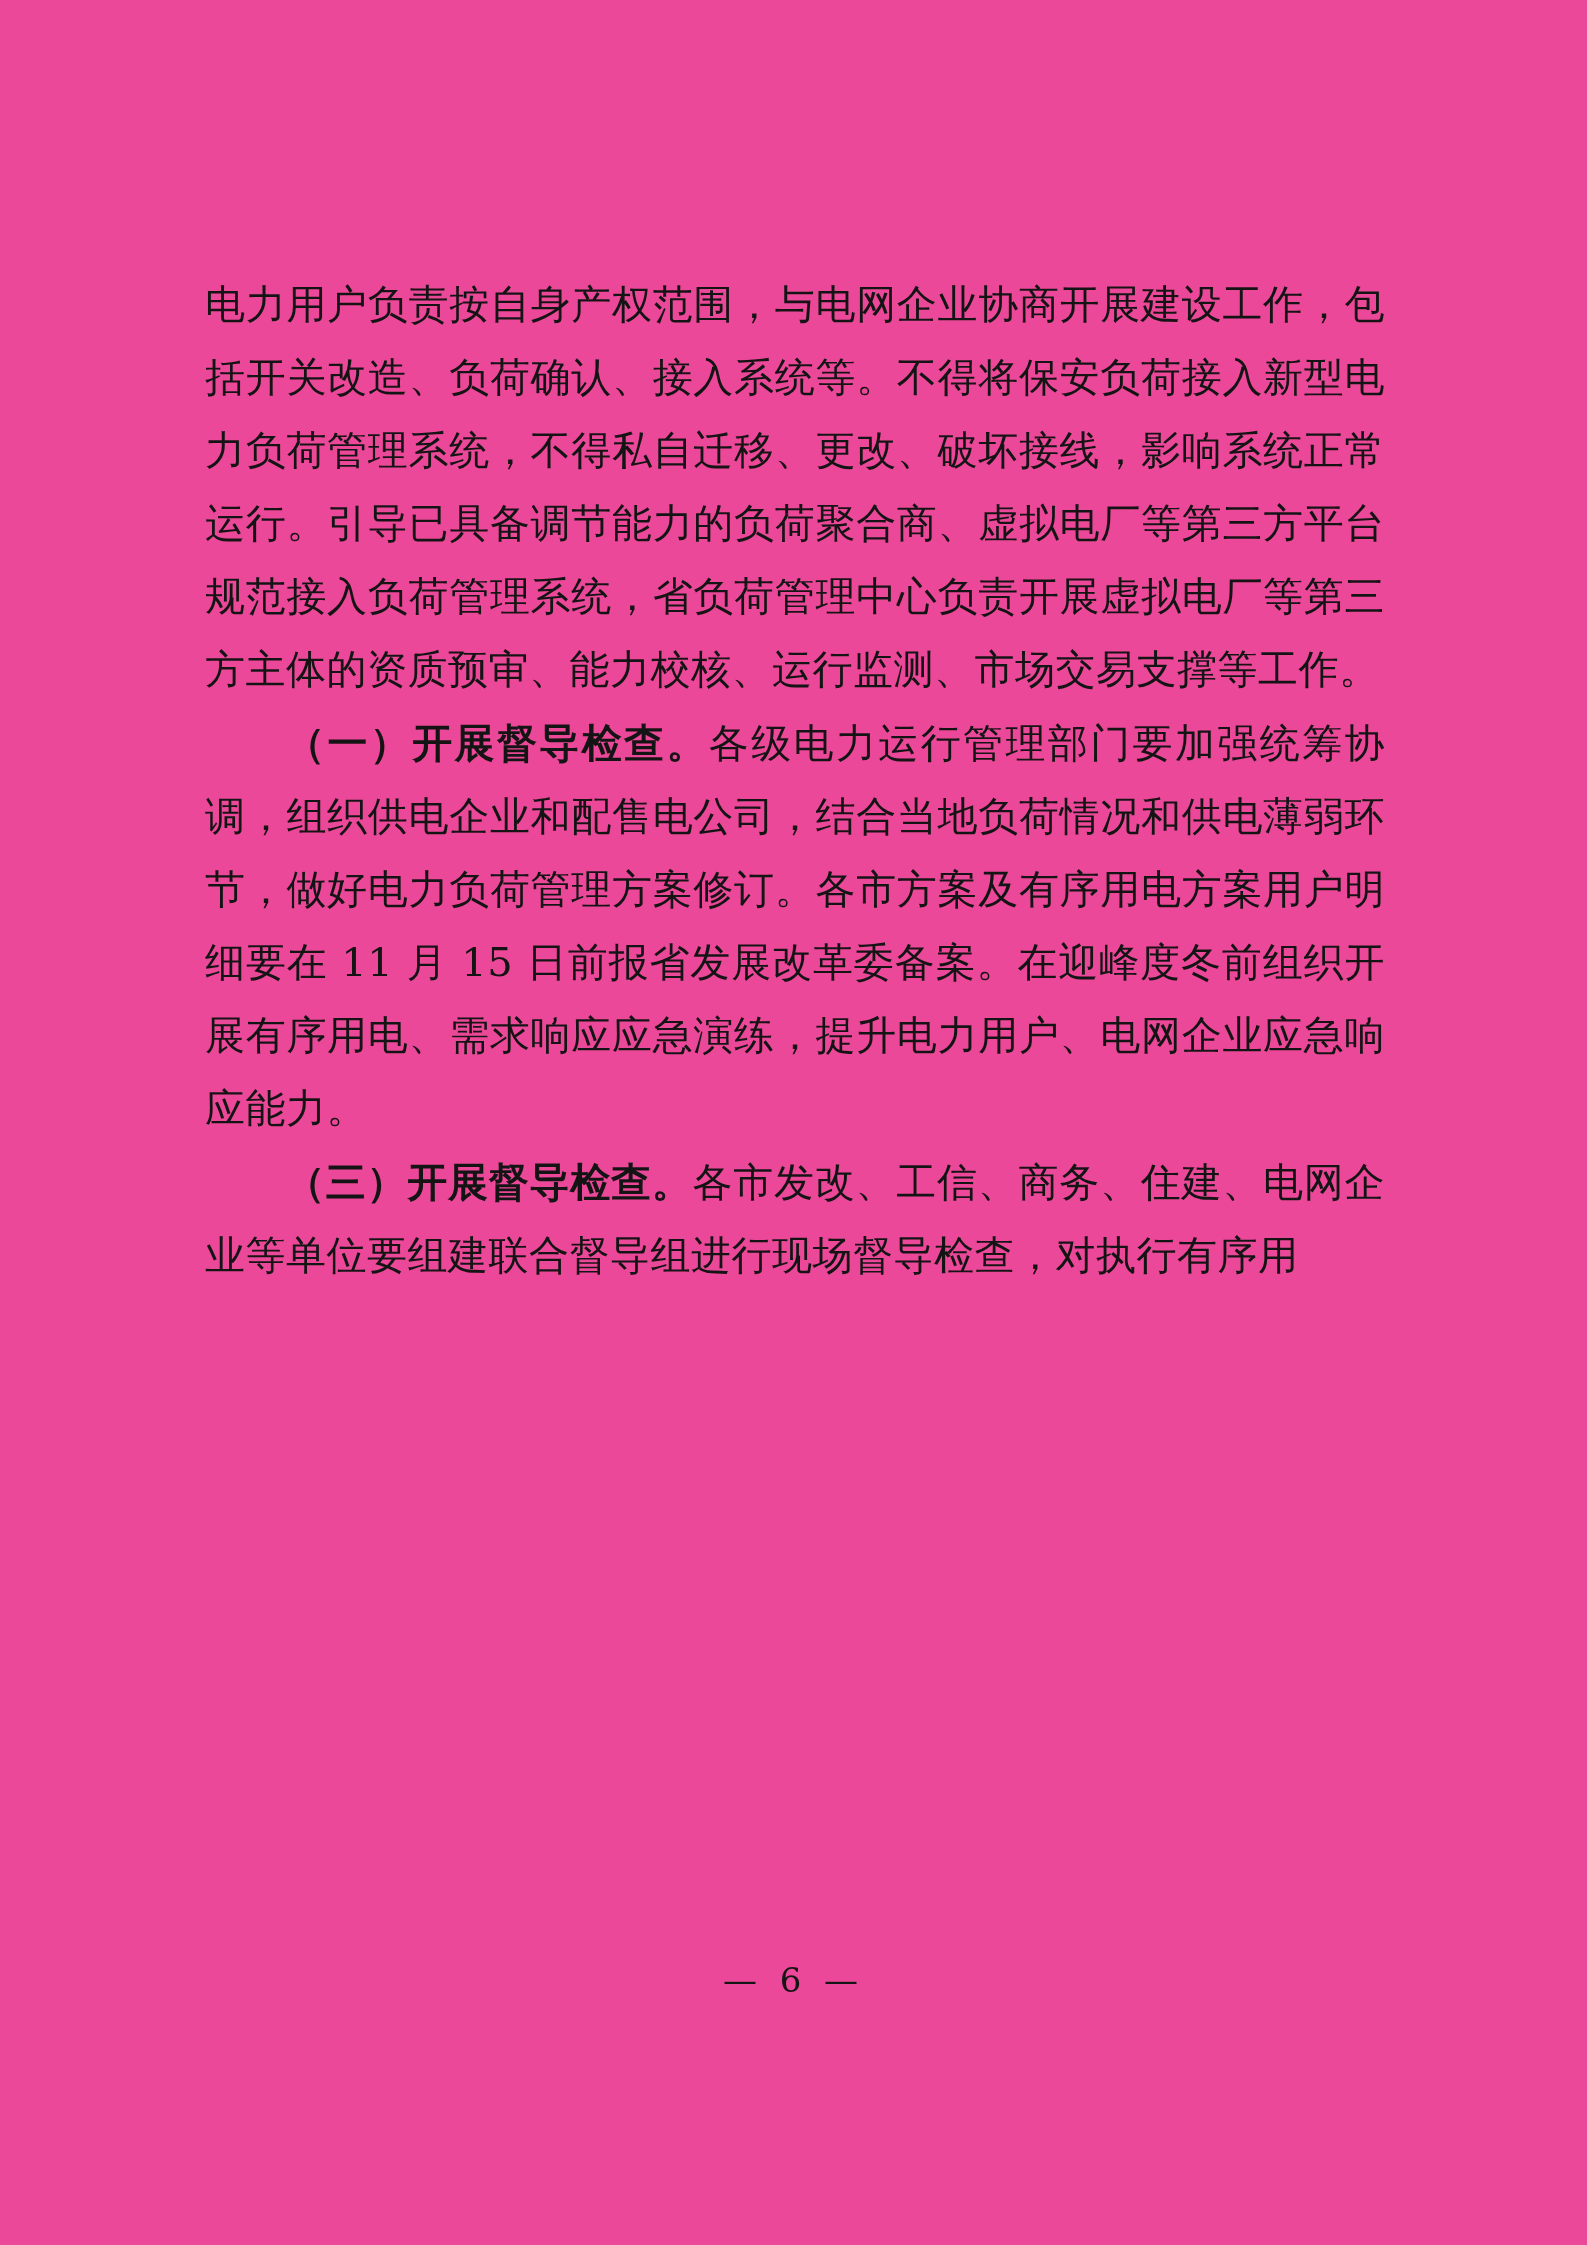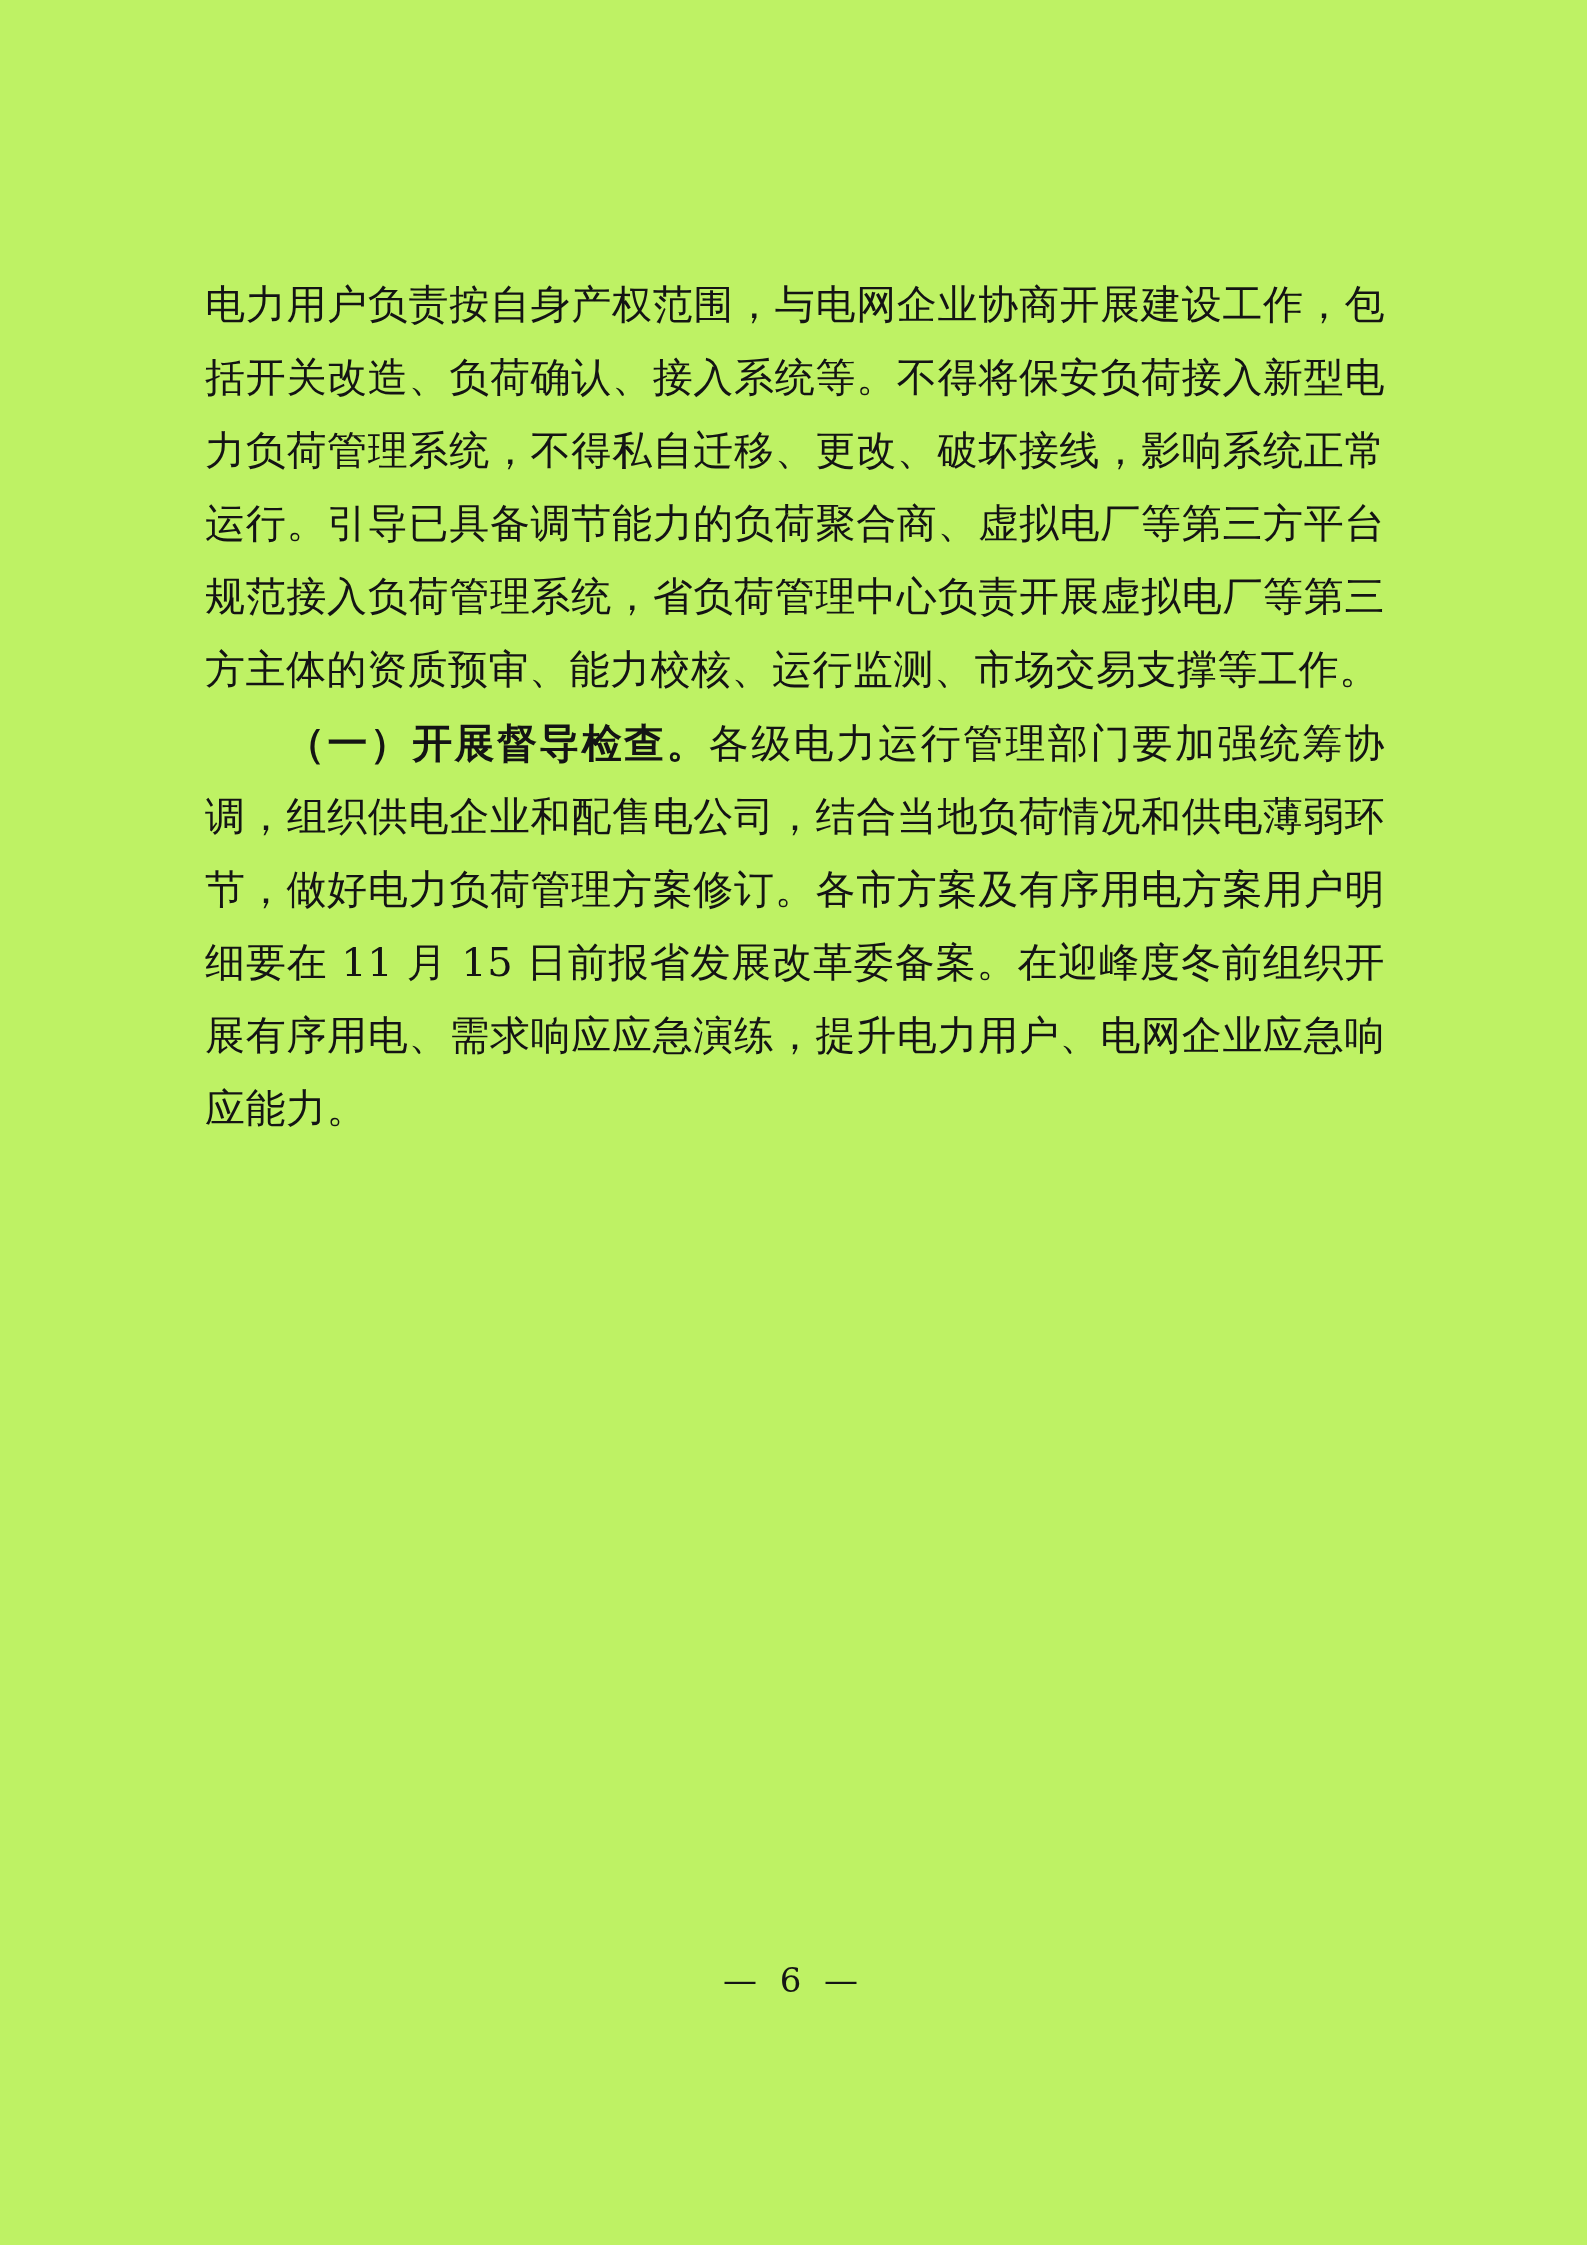--- a/index.html
+++ b/index.html
@@ -4,21 +4,21 @@
 <style>
   html, body {
     margin: 0;
     padding: 0;
     background: #ffffff;
   }
   .page {
     position: relative;
     width: 1587px;
     height: 2245px;
-    background: #bef264;
+    background: #ec4899;
     margin: 0 auto;
     box-sizing: border-box;
     font-family: "DejaVu Serif", "Liberation Serif", serif;
     color: #111111;
     overflow: hidden;
   }
   .body-area {
     position: absolute;
     left: 205px;
     top: 268px;
@@ -66,18 +66,19 @@
 <div class="page">
 
   <div class="body-area">
 
     <p class="para">电力用户负责按自身产权范围，与电网企业协商开展建设工作，包括开关改造、负荷确认、接入系统等。不得将保安负荷接入新型电力负荷管理系统，不得私自迁移、更改、破坏接线，影响系统正常运行。引导已具备调节能力的负荷聚合商、虚拟电厂等第三方平台规范接入负荷管理系统，省负荷管理中心负责开展虚拟电厂等第三方主体的资质预审、能力校核、运行监测、市场交易支撑等工作。</p>
 
 
     <p class="para indent"><span class="bold-lead">（一）开展督导检查。</span><span>各级电力运行管理部门要加强统筹协调，组织供电企业和配售电公司，结合当地负荷情况和供电薄弱环节，做好电力负荷管理方案修订。各市方案及有序用电方案用户明细要在 11 月 15 日前报省发展改革委备案。在迎峰度冬前组织开展有序用电、需求响应应急演练，提升电力用户、电网企业应急响应能力。</span></p>
 
 
+    <p class="para indent"><span class="bold-lead">（三）开展督导检查。</span><span>各市发改、工信、商务、住建、电网企业等单位要组建联合督导组进行现场督导检查，对执行有序用</span></p>
 
   </div>
 
   <div class="footer">— 6 —</div>
 
 </div>
 
 </body></html>

